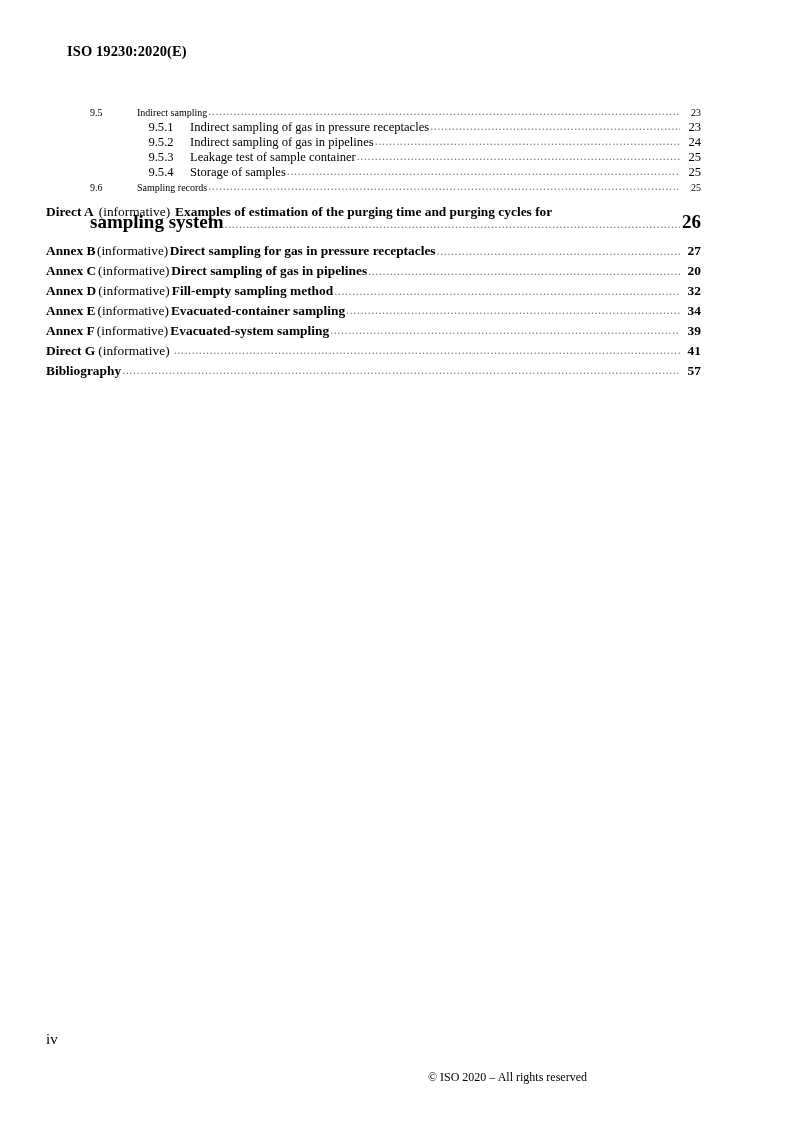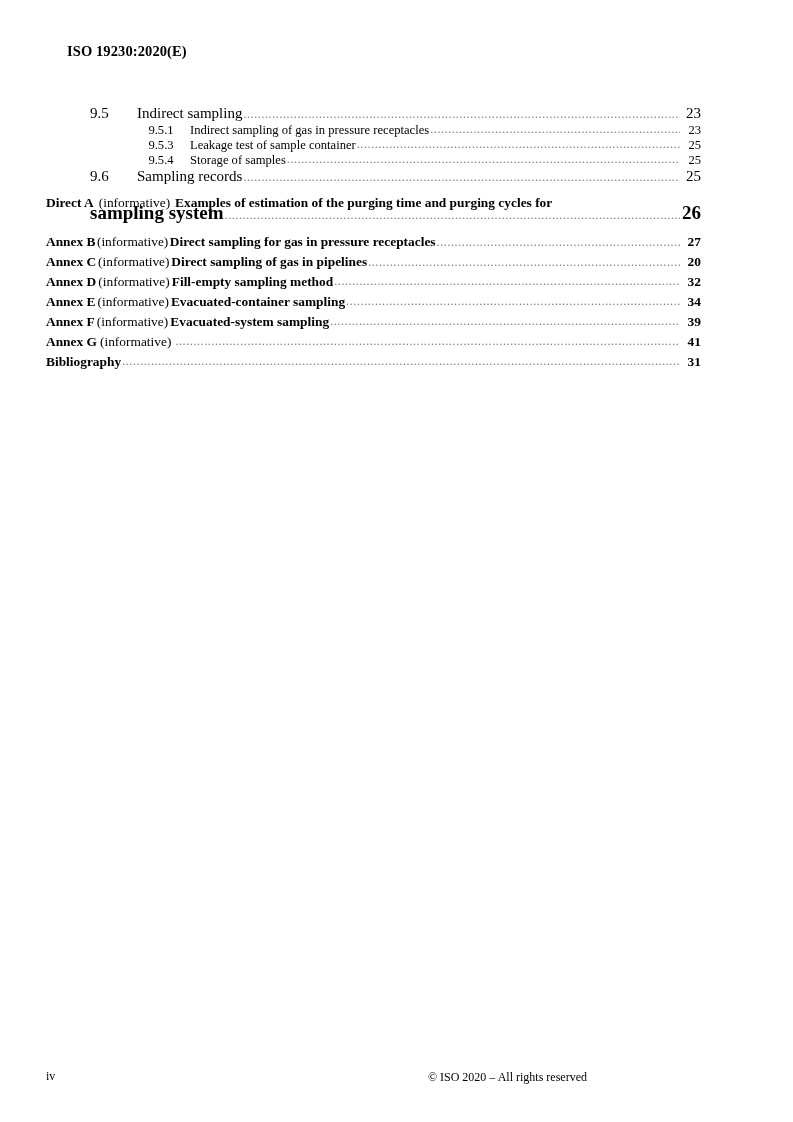--- a/index.html
+++ b/index.html
@@ -39,21 +39,21 @@
   }
   .toc-row {
     display: flex;
     align-items: flex-end;
     font-size: 13.2px;
     line-height: 1.0;
     margin-bottom: 2.5px;
   }
   .toc-row.lvl2 {
     padding-left: 44px;
-    font-size: 15px;
+    font-size: 10px;
   }
   .toc-row.lvl3 {
     padding-left: 86px;
     font-size: 12.6px;
   }
   .toc-row.annex {
     padding-left: 0px;
     font-size: 13.4px;
     margin-bottom: 6.5px;
   }
@@ -103,22 +103,22 @@
   }
   .annex-title {
     font-weight: bold;
   }
   .annex-info {
     font-weight: normal;
   }
   .footer-left {
     position: absolute;
     left: 46px;
-    top: 1069px;
-    font-size: 12px;
+    top: 1031px;
+    font-size: 15px;
   }
   .footer-right {
     position: absolute;
     right: 100px;
     top: 1070px;
     font-size: 12px;
   }
   .sp {
     display: inline-block;
     width: 5px;
@@ -140,20 +140,26 @@
       <span class="pg">23</span>
     </div>
 
     <div class="toc-row lvl3">
       <span class="num w2">9.5.1</span>
       <span class="label">Indirect sampling of gas in pressure receptacles</span>
       <span class="dots"></span>
       <span class="pg">23</span>
     </div>
 
+    <div class="toc-row lvl3">
+      <span class="num w2">9.5.2</span>
+      <span class="label">Indirect sampling of gas in pipelines</span>
+      <span class="dots"></span>
+      <span class="pg">24</span>
+    </div>
 
     <div class="toc-row lvl3">
       <span class="num w2">9.5.3</span>
       <span class="label">Leakage test of sample container</span>
       <span class="dots"></span>
       <span class="pg">25</span>
     </div>
 
     <div class="toc-row lvl3">
       <span class="num w2">9.5.4</span>
@@ -226,32 +232,32 @@
       <span class="label annex-title">Annex F</span>
       <span class="sp"></span>
       <span class="label annex-info">(informative)</span>
       <span class="sp"></span>
       <span class="label annex-title">Evacuated-system sampling</span>
       <span class="dots"></span>
       <span class="pg bold">39</span>
     </div>
 
     <div class="toc-row annex">
-      <span class="label annex-title">Annex G</span>
+      <span class="label annex-title">Direct G</span>
       <span class="sp"></span>
       <span class="label annex-info">(informative)</span>
       <span class="sp"></span>
       <span class="dots"></span>
       <span class="pg bold">41</span>
     </div>
 
     <div class="toc-row annex">
       <span class="label annex-title">Bibliography</span>
       <span class="dots"></span>
-      <span class="pg bold">31</span>
+      <span class="pg bold">57</span>
     </div>
 
   </div>
 
   <div class="footer-left">iv</div>
   <div class="footer-right">© ISO 2020 – All rights reserved</div>
 
 </div>
 
 </body></html>

